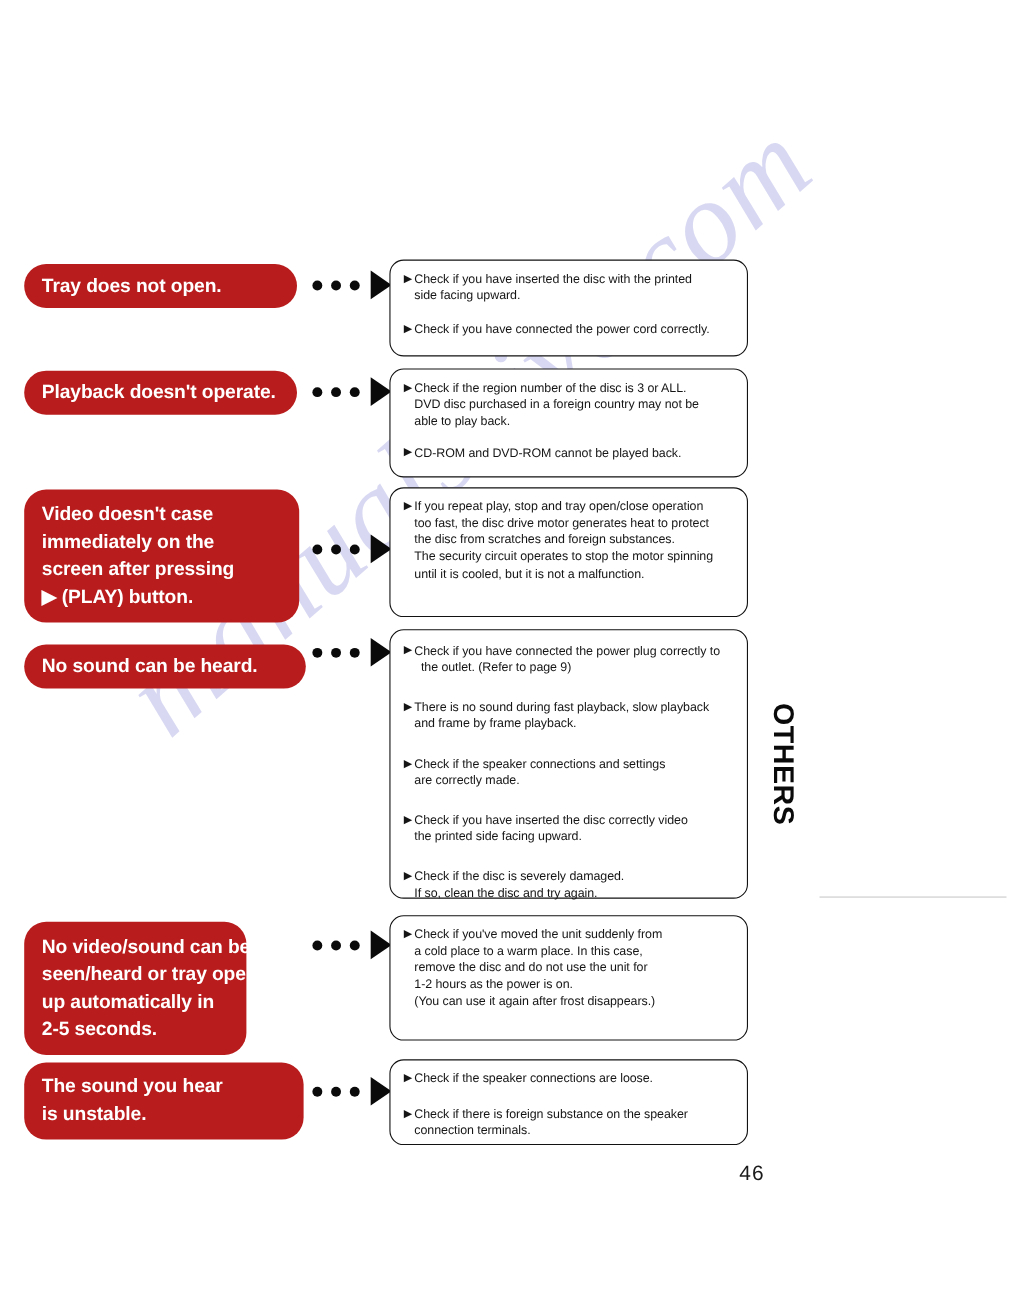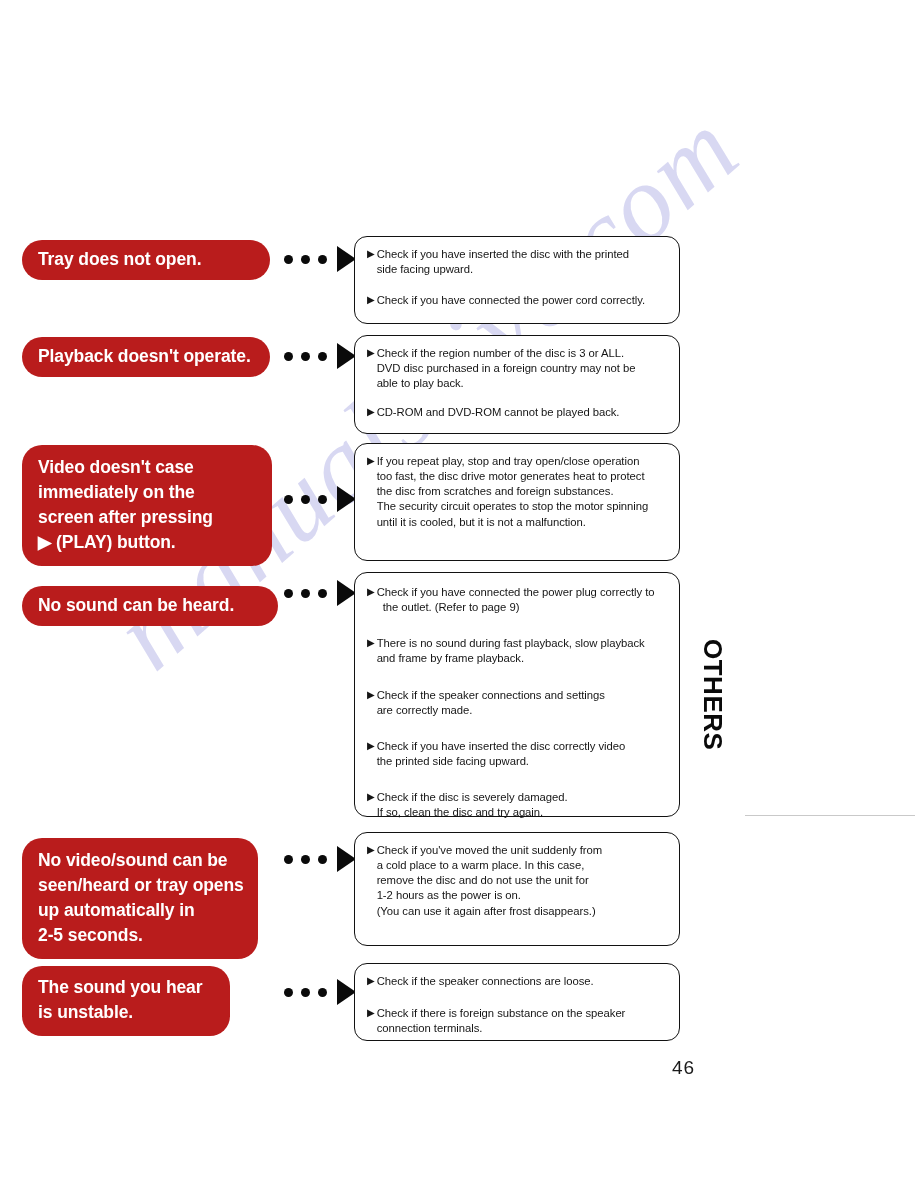--- a/index.html
+++ b/index.html
@@ -295,21 +295,21 @@
         <span class="mark">▶</span>
         <span class="body">
           <span class="l">Check if the disc is severely damaged.</span>
           <span class="l">If so, clean the disc and try again.</span>
         </span>
       </div>
     </div>
   </div>
 
   <div class="row" style="top:838px;">
-    <div class="symptom tall" style="top:0px; width:236px; padding-top:10px; padding-bottom:12px;padding-left:16px;">
+    <div class="symptom tall" style="top:0px; width:202px; padding-top:10px; padding-bottom:12px;padding-left:16px;">
       <span class="line">No video/sound can be</span>
       <span class="line">seen/heard or tray opens</span>
       <span class="line">up automatically in</span>
       <span class="line">2-5 seconds.</span>
     </div>
     <div class="connector" style="left:284px; top:8px;">
       <span class="dot"></span>
       <span class="dot"></span>
       <span class="dot"></span>
       <span class="tri"></span>
@@ -322,21 +322,21 @@
           <span class="l">a cold place to a warm place. In this case,</span>
           <span class="l">remove the disc and do not use the unit for</span>
           <span class="l">1-2 hours as the power is on.</span>
           <span class="l">(You can use it again after frost disappears.)</span>
         </span>
       </div>
     </div>
   </div>
 
   <div class="row" style="top:963px;">
-    <div class="symptom tall" style="top:3px; width:208px; padding-top:9px; padding-bottom:11px;">
+    <div class="symptom tall" style="top:3px; width:254px; padding-top:9px; padding-bottom:11px;">
       <span class="line">The sound you hear</span>
       <span class="line">is unstable.</span>
     </div>
     <div class="connector" style="left:284px; top:16px;">
       <span class="dot"></span>
       <span class="dot"></span>
       <span class="dot"></span>
       <span class="tri"></span>
     </div>
     <div class="remedy" style="top:0px; height:78px;">

